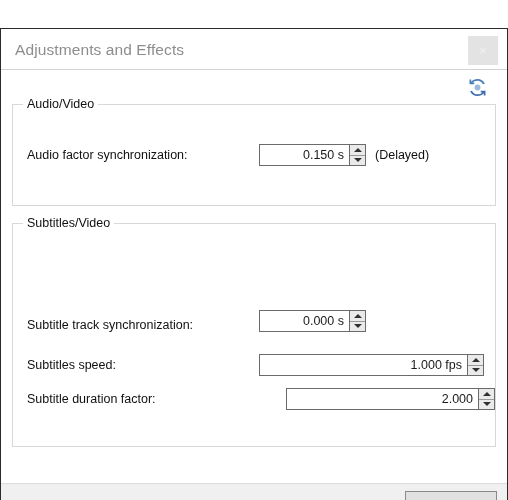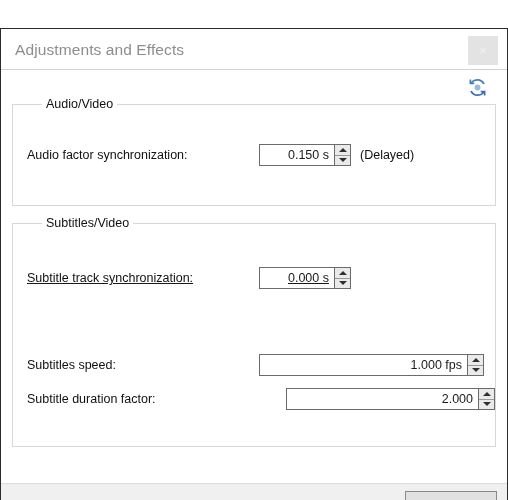--- a/index.html
+++ b/index.html
@@ -124,21 +124,21 @@
   
   .groupbox {
     border: 1px solid #d8d8d8;
     position: relative;
     box-sizing: border-box;
     margin-bottom: 17px;
   }
   .groupbox > .gb-title {
     position: absolute;
     top: -8px;
-    left: 29px;
+    left: 10px;
     background: #ffffff;
     padding: 0 4px;
     font-size: 12.5px;
     color: #101010;
     white-space: nowrap;
   }
   .gb-av { height: 102px; }
   .gb-sv { height: 224px; }
 
   .row {
@@ -201,21 +201,21 @@
     border-right: 4px solid transparent;
     border-bottom: 4px solid #303030;
   }
   .arrow-dn {
     width: 0; height: 0;
     border-left: 4px solid transparent;
     border-right: 4px solid transparent;
     border-top: 4px solid #303030;
   }
 
-  .sp-narrow { width: 92px; }
+  .sp-narrow { width: 107px; }
   .sp-wide   { width: 225px; }
 
   
   .buttonbar {
     height: 44px;
     min-height: 44px;
     background: #f0f0f0;
     border-top: 1px solid #dcdcdc;
     display: flex;
     align-items: center;
@@ -276,21 +276,21 @@
               </div>
           </div>
         </div>
         <div class="suffix">(Delayed)</div>
       </div>
     </div>
 
     <div class="groupbox gb-sv">
       <div class="gb-title">Subtitles/Video</div>
 
-      <div class="row" style="height:122px; padding-bottom:14px;text-decoration:underline;">
+      <div class="row" style="height:122px; align-items:flex-end; padding-bottom:14px;">
         <div class="label" style="width:232px;">Subtitle track synchronization:</div>
         <div class="spin sp-narrow">
           <div class="val">0.000 s</div>
           <div class="btns">
             <div class="up">
                 <i class="arrow-up"></i>
               </div>
             <div class="dn">
                 <i class="arrow-dn"></i>
               </div>

